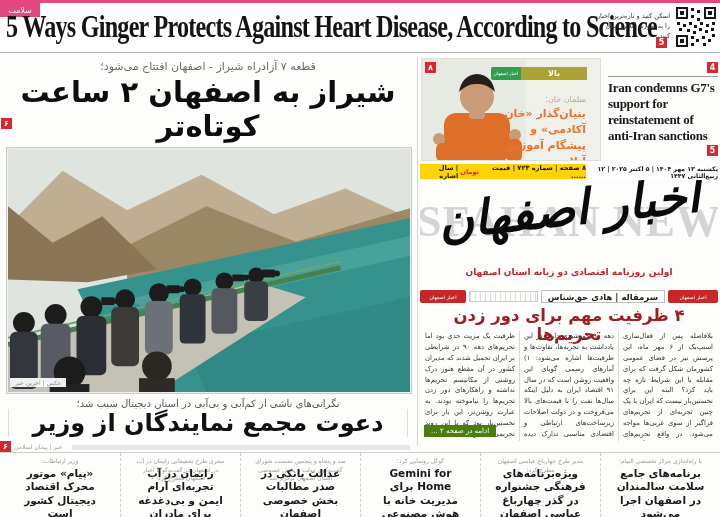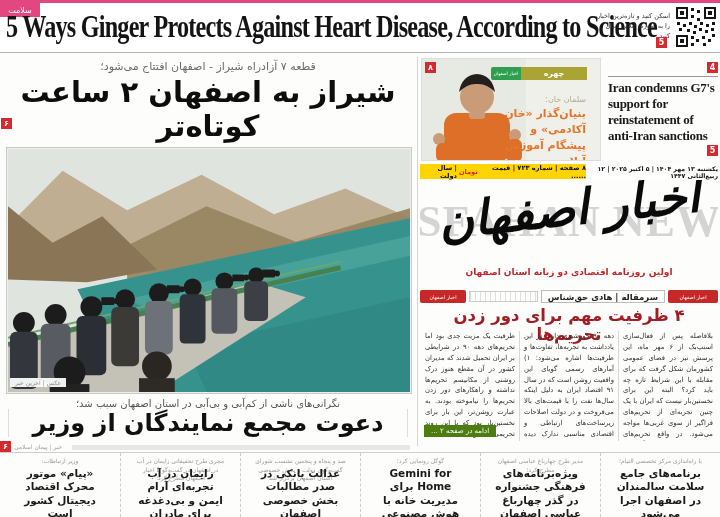--- a/index.html
+++ b/index.html
@@ -206,21 +206,21 @@
           <circle cx="240" cy="130" r="3"></circle>
         <rect x="160" y="138" width="13" height="8" rx="1"></rect>
           <circle cx="175" cy="142" r="3"></circle>
         <rect x="94" y="150" width="13" height="8" rx="1"></rect>
           <circle cx="109" cy="154" r="3"></circle>
       </g>
     </svg>
   </div>
   <div id="photo-credit">عکس | آخرین خبر</div>
 
-  <div id="caption-kicker">نگرانی‌های ناشی از کم‌آبی و بی‌آبی در استان اصفهان سبب شد؛</div>
+  <div id="caption-kicker">نگرانی‌های ناشی از کم‌آبی و بی‌آبی در استان دیجیتال سبب شد؛</div>
   <div id="second-headline">دعوت مجمع نمایندگان از وزیر</div>
   <div id="byline-row">
     <div id="byline-badge" class="badge">۶</div>
     <div id="byline-text">خبر | پیمان اسلامی</div>
     <div id="byline-bar"></div>
   </div>
   <div id="vdiv"></div>
 
   <div id="ad-card">
     <svg width="180" height="103" viewBox="0 0 180 103">
@@ -230,41 +230,41 @@
       <path d="M37,33 Q40,16 55,15 Q70,16 73,33 Q64,24 55,25 Q46,24 37,33 Z" fill="#241f1c"></path>
       <rect x="22" y="54" width="66" height="49" rx="12" fill="#dd6f28"></rect>
       <rect x="47" y="52" width="16" height="8" rx="3" fill="#c99b76"></rect>
       <circle cx="17" cy="80" r="6" fill="#c99b76"></circle>
       <circle cx="93" cy="76" r="6" fill="#c99b76"></circle>
       <rect x="14" y="84" width="16" height="19" rx="6" fill="#dd6f28"></rect>
       <rect x="84" y="80" width="16" height="23" rx="6" fill="#dd6f28"></rect>
     </svg>
     <div id="ad-badge" class="badge">۸</div>
     <div id="ad-brandchip">اخبار اصفهان</div>
-    <div id="ad-seclabel">چهره</div>
+    <div id="ad-seclabel">بالا</div>
     <div id="ad-name">سلمان خان:</div>
     <div id="ad-text">بنیان‌گذار «خان آکادمی» و پیشگام آموزش آنلاین</div>
   </div>
 
   <div id="briefs">
     <div class="brief">
       <div class="badge">4</div>
     </div>
     <hr class="brief-div">
     <div class="brief">
       <div class="brief-head">Iran condemns G7's support for reinstatement of anti-Iran sanctions</div>
       <div class="badge">5</div>
     </div>
   </div>
 
   <div id="dateline">
     <div id="dl-yellow">
       <span>۸ صفحه | شماره ۷۲۳ | قیمت ......</span>
       <span class="cur">تومان</span>
-      <span>| سال دولت</span>
+      <span>| سال اشاره</span>
     </div>
     <div id="dl-white">یکشنبه ۱۳ مهر ۱۴۰۴ | ۵ اکتبر ۲۰۲۵ | ۱۲ ربیع‌الثانی ۱۴۴۷</div>
   </div>
 
   <div id="masthead">
     <div id="watermark">ISFAHAN NEWS</div>
     <div id="logo-fa">اخبار اصفهان</div>
     <div id="slogan">اولین روزنامه اقتصادی دو زبانه استان اصفهان</div>
   </div>
 

